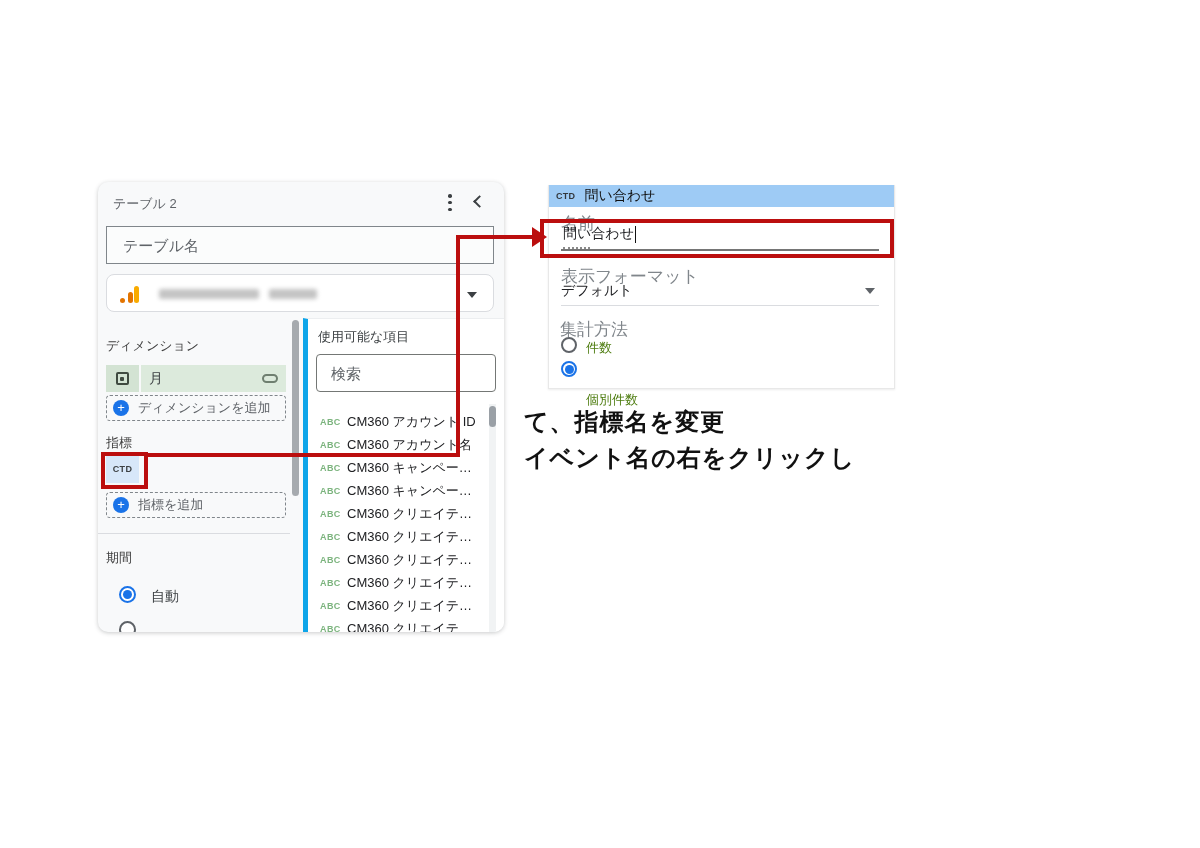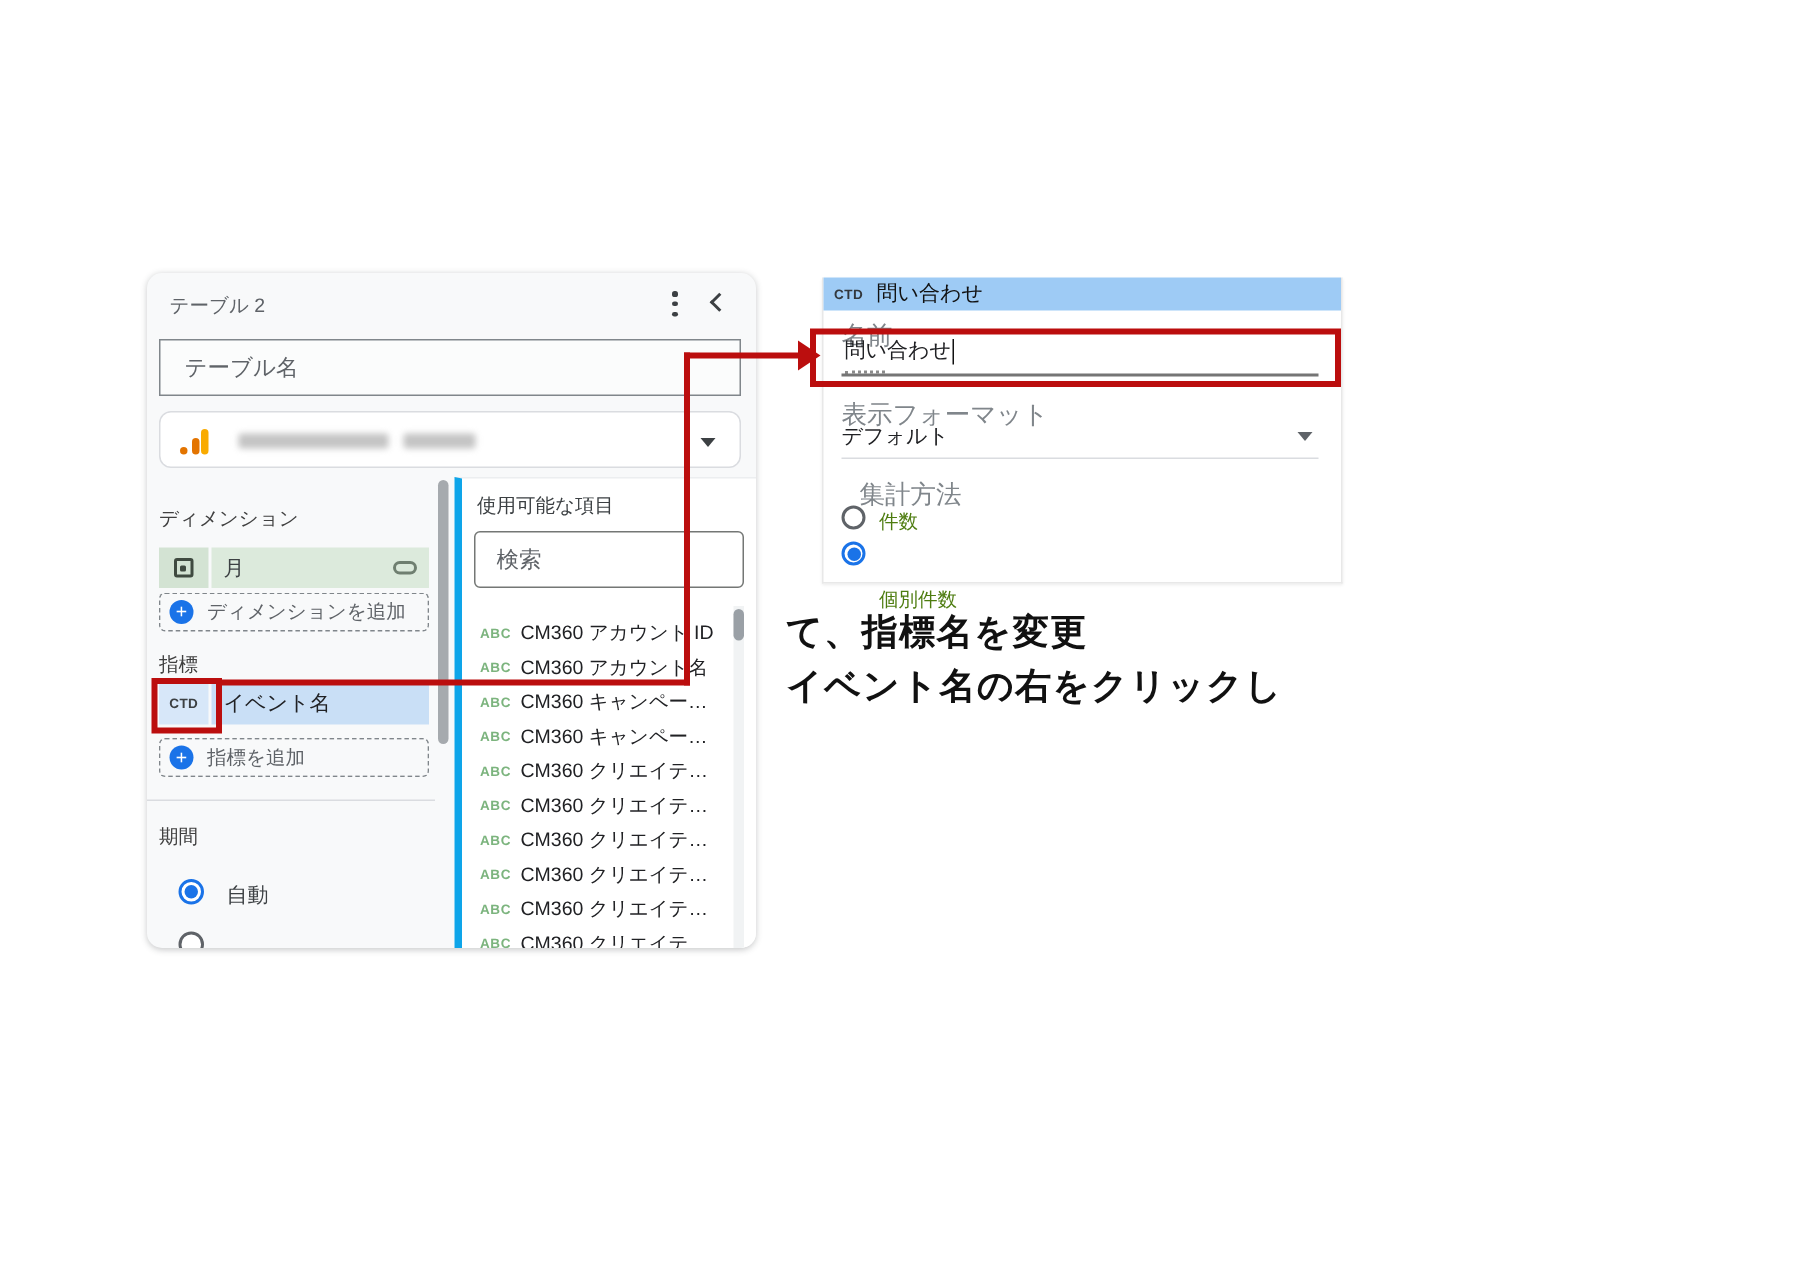--- a/index.html
+++ b/index.html
@@ -151,23 +151,20 @@
       <span class="plus-circle">+</span>
       <span>ディメンションを追加</span>
     </div>
 
     <div class="abs section-label" style="left:8px;top:252px;">指標</div>
 
     <div class="abs chip chip-blue" style="top:272px;">
       <div class="cell-badge">
           <span class="badge-text">CTD</span>
         </div>
-      <div class="cell-main">
-          <span>イベント名</span>
-        </div>
     </div>
 
     <div class="abs add-btn" style="top:310px;">
       <span class="plus-circle">+</span>
       <span>指標を追加</span>
     </div>
 
     <div class="abs divider"></div>
 
     <div class="abs section-label" style="left:8px;top:367px;">期間</div>
@@ -246,21 +243,21 @@
     <div class="abs spell-dots"></div>
     <div class="abs u-dark"></div>
 
     <div class="abs p-label" style="left:12px;top:80px;">表示フォーマット</div>
     <div class="abs p-value" style="left:12px;top:97px;">
       <span>デフォルト</span>
     </div>
     <div class="abs u-light"></div>
     <div class="abs p-caret"></div>
 
-    <div class="abs p-label" style="left:24px;top:133px;">集計方法</div>
+    <div class="abs p-label" style="left:11px;top:133px;">集計方法</div>
 
     <div class="abs radio-outer p-radio" style="left:12px;top:152px;"></div>
     <div class="abs p-radio-label" style="left:37px;top:154px;">件数</div>
 
     <div class="abs radio-outer p-radio sel" style="left:12px;top:176px;"></div>
     <div class="abs p-radio-label" style="left:37px;top:178px;margin-top:28px;">個別件数</div>
   </div>
 
   <div class="abs red red-box-ctd"></div>
   <div class="abs red red-h1"></div>

